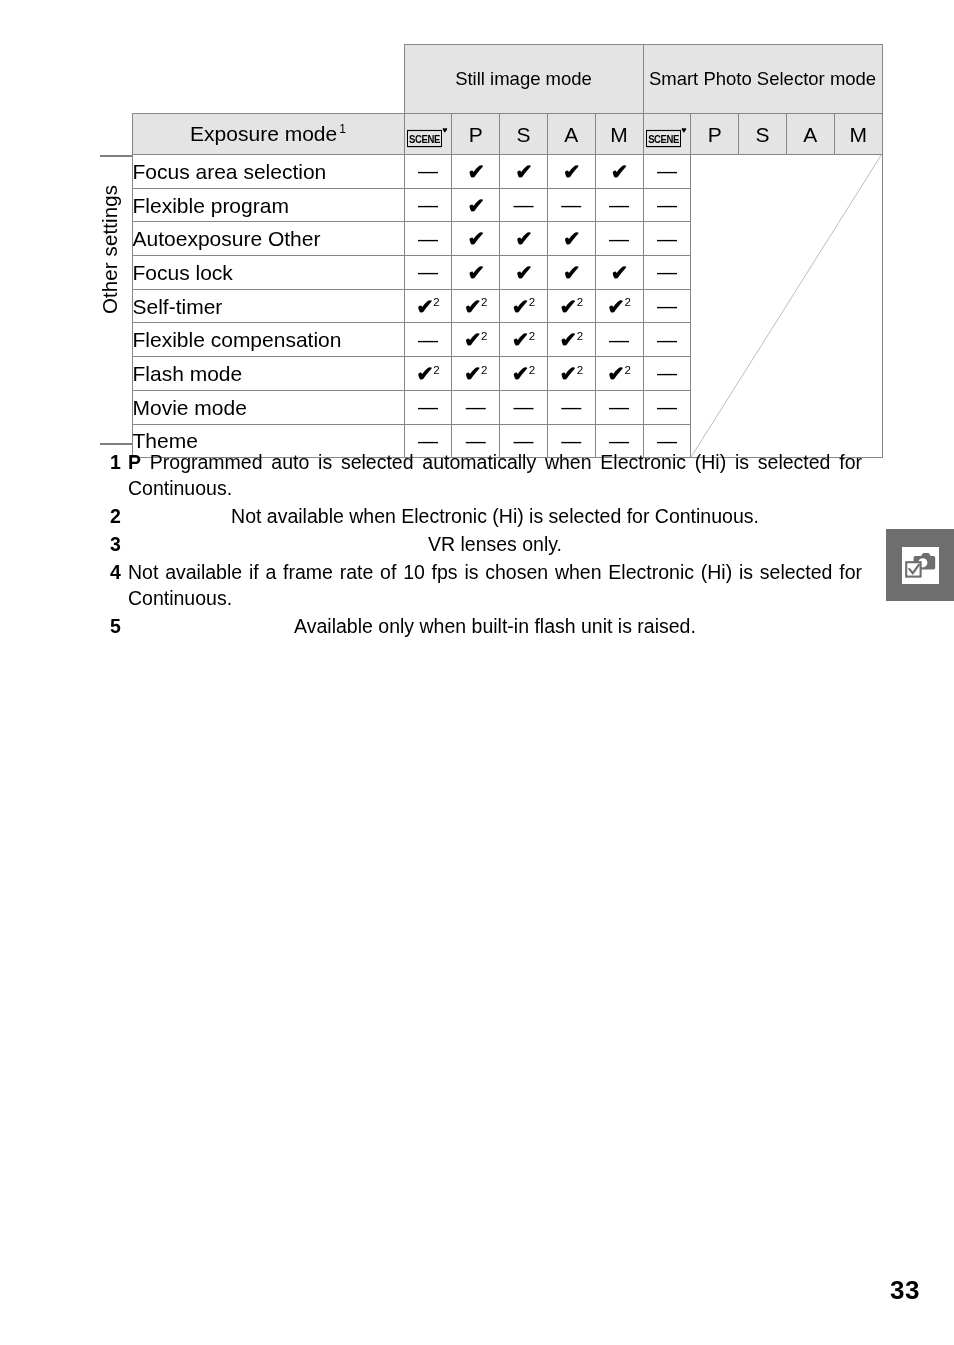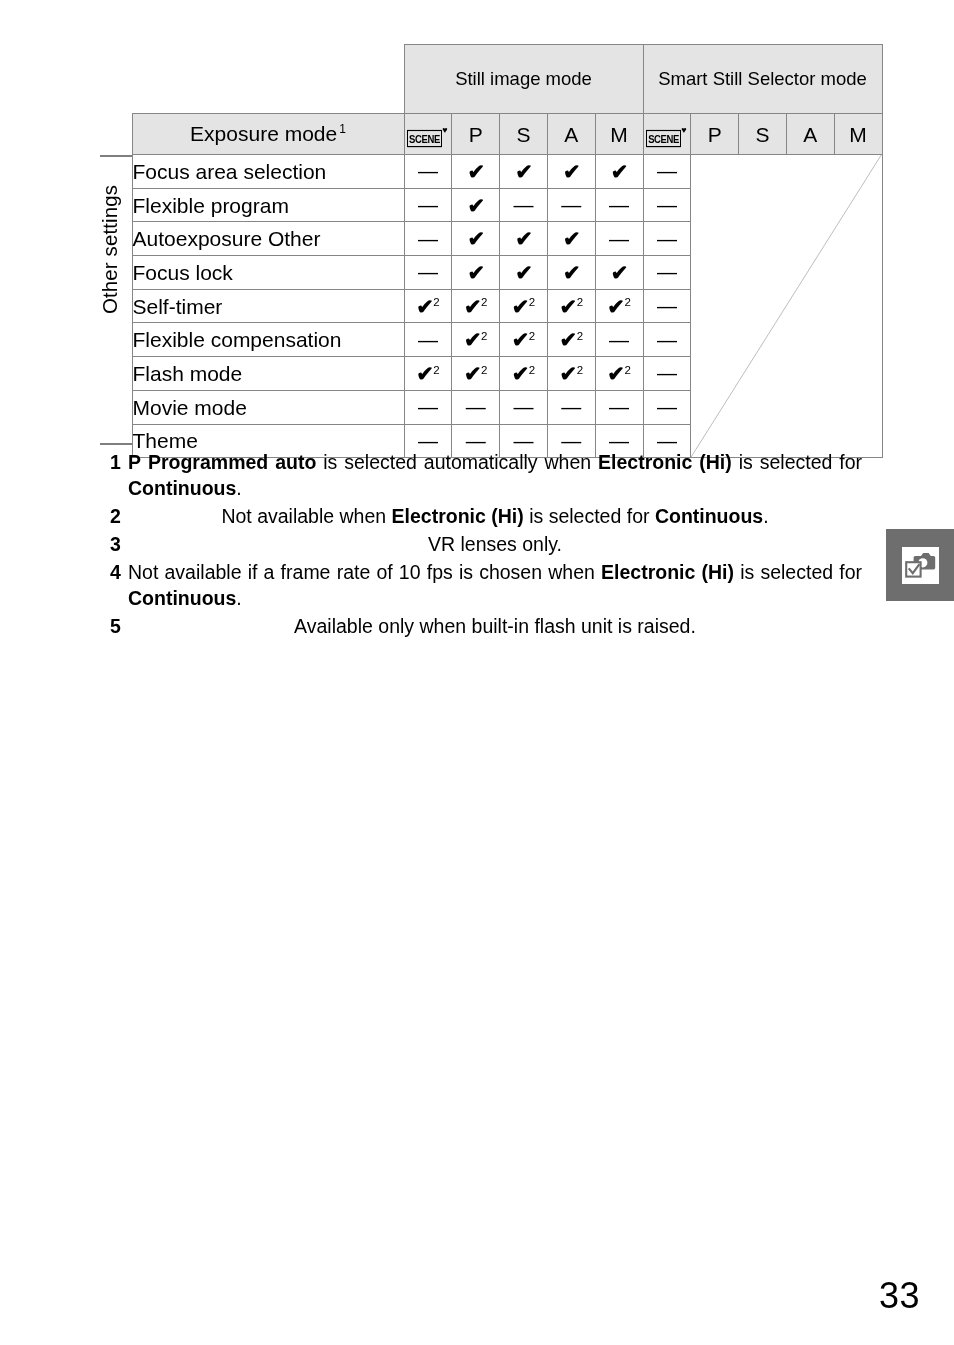--- a/index.html
+++ b/index.html
@@ -200,21 +200,21 @@
     font-weight: bold;
     width: 18px;
     flex: 0 0 18px;
     text-align: left;
   }
   .fn-txt {
     flex: 1 1 auto;
     text-align: justify;
   }
   .fn-txt.nojustify { text-align: center; }
-  .fn-txt b { font-weight: bold; }
+  .fn-txt b { font-weight: normal; }
   .fn-txt .pmode { font-weight: bold; }
 
   
   .side-tab {
     position: absolute;
     left: 886px;
     top: 529px;
     width: 68px;
     height: 72px;
     background: #6e6e6e;
@@ -227,22 +227,22 @@
     height: 37px;
     background: #ffffff;
     position: relative;
   }
 
   
   .page-num {
     position: absolute;
     right: 34px;
     top: 1275px;
-    font-size: 36px;
-    font-weight: normal;
+    font-size: 26px;
+    font-weight: bold;
     letter-spacing: 0.5px;
   }
 </style>
 </head>
 <body>
 
 <div class="rule rule-top"></div>
 <div class="rule rule-bottom"></div>
 
 <div class="table-wrap">
@@ -262,21 +262,21 @@
       <col class="mode-col">
     </colgroup>
     <tbody>
 
       <tr>
         <td class="grp-blank" rowspan="11">
           <span class="side-label">Other settings</span>
         </td>
         <td class="grp-blank"></td>
         <td class="grp" colspan="5">Still image mode</td>
-        <td class="grp" colspan="5">Smart Still Selector mode</td>
+        <td class="grp" colspan="5">Smart Photo Selector mode</td>
       </tr>
 
       <tr class="exp-row">
         <td class="exp-name">
           <span>Exposure mode</span><sup>1</sup>
         </td>
 
         <td class="modecell">
           <span class="scene-wrap">
             <span class="scene-glyph">SCENE</span><span class="scene-heart">♥</span>

